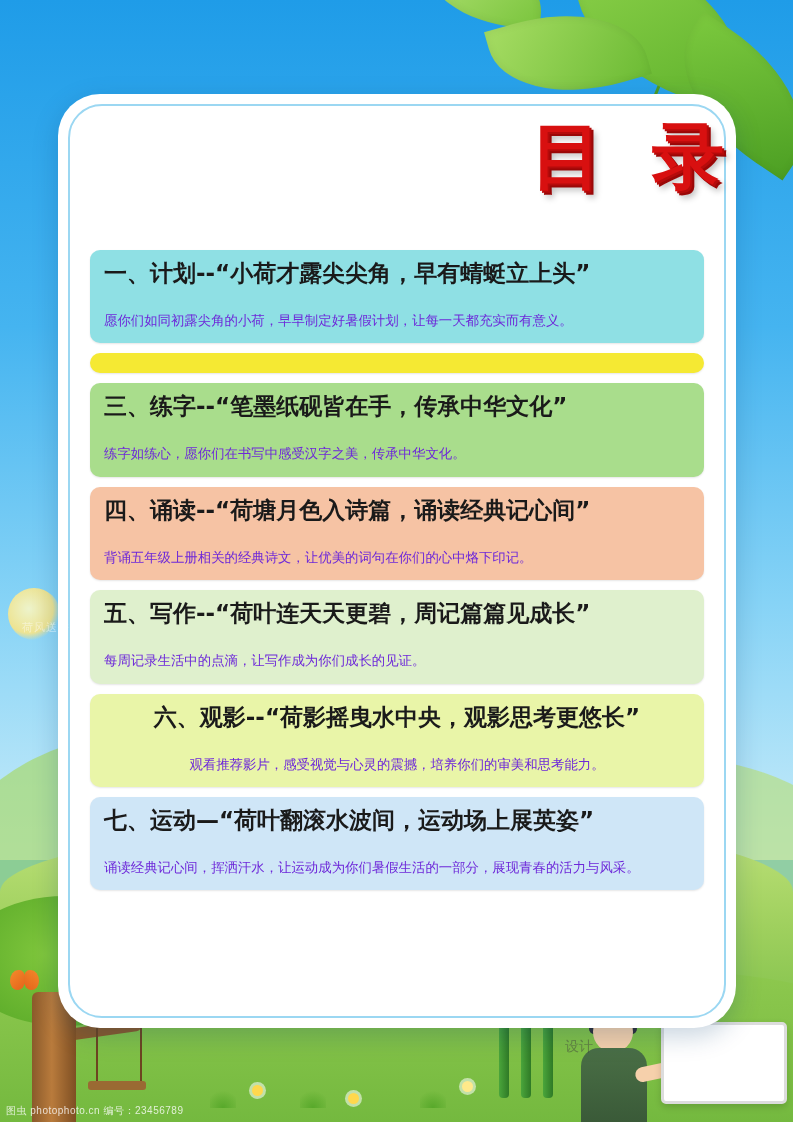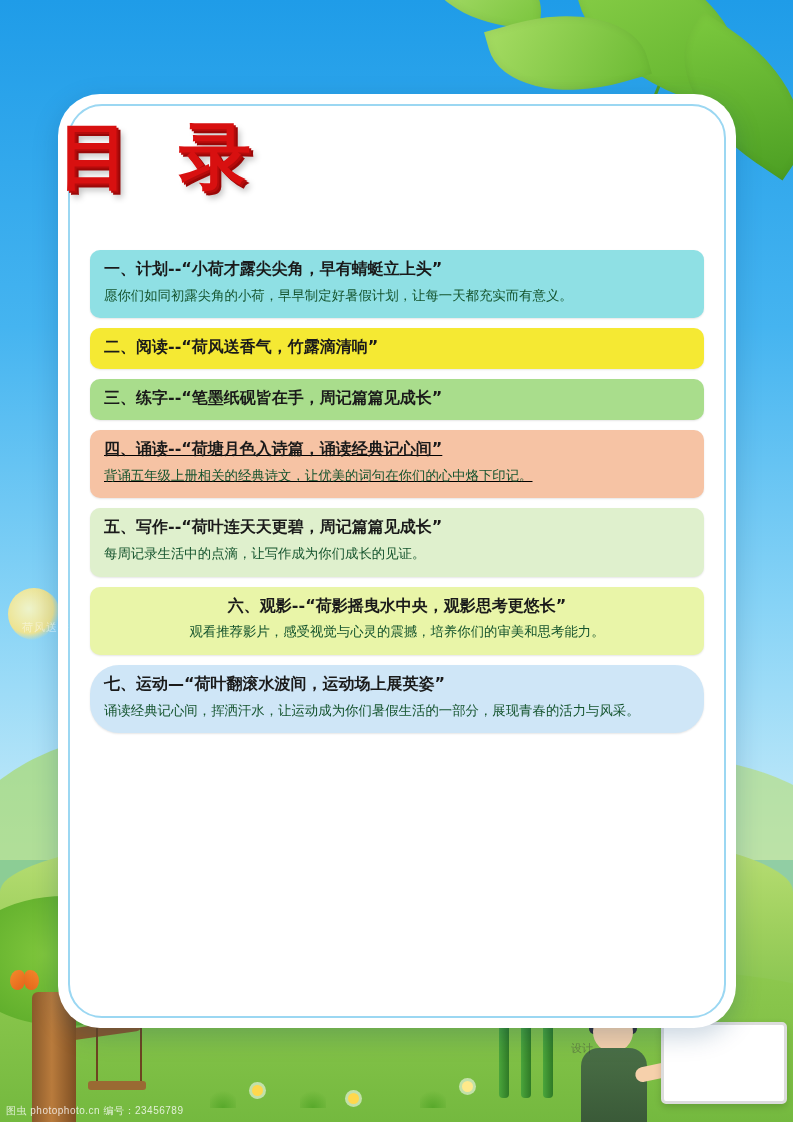--- a/index.html
+++ b/index.html
@@ -227,21 +227,21 @@
     position: absolute;
     inset: 10px;
     border: 2px solid #9bd7f2;
     border-radius: 34px;
     pointer-events: none;
   }
 
   .title {
     position: absolute;
     left: 0; right: 0; top: 26px;
-    text-align: left;
+    text-align: right;
     font-family: "DejaVu Sans", "Liberation Sans", sans-serif;
     font-weight: 700;
     font-size: 72px;
     letter-spacing: 12px;
     color: #d81010;
     text-shadow:
       2px 2px 0 #b50b0b,
       4px 4px 0 #9a0707,
       6px 7px 6px rgba(0,0,0,.25);
     line-height: 1;
@@ -253,52 +253,52 @@
   }
   .item {
     border-radius: 10px;
     padding: 9px 14px 11px 14px;
     margin-bottom: 10px;
     box-shadow: 0 1px 2px rgba(0,0,0,.10);
   }
   .item-heading {
     font-family: "DejaVu Sans", "Liberation Sans", sans-serif;
     font-weight: 700;
-    font-size: 16px;
+    font-size: 23px;
     color: #1a1a1a;
     line-height: 1.3;
     white-space: nowrap;
   }
   .item-desc {
     font-family: "DejaVu Serif", "Liberation Serif", serif;
     font-size: 13.4px;
-    color: #14532d;
+    color: #6d28d9;
     line-height: 1.68;
-    margin-top: 5px;
+    margin-top: 21px;
   }
 
   .watermark {
     position: absolute;
     left: 6px; bottom: 4px;
     font-size: 10px;
     color: rgba(255,255,255,.78);
     letter-spacing: .5px;
     font-family: "Liberation Sans", sans-serif;
   }
   .watermark-center {
     position: absolute;
     left: 22px; top: 620px;
     font-size: 11px;
     color: rgba(255,255,255,.45);
     letter-spacing: 1px;
   }
   .watermark-small {
     position: absolute;
     right: 200px; bottom: 66px;
-    font-size: 11px;
+    font-size: 14px;
     color: rgba(60,60,60,.45);
   }
 </style>
 </head>
 <body>
 
 <div id="page">
 
   <div class="sky"></div>
   <div class="sun"></div>
@@ -353,43 +353,43 @@
     <div class="title">目 录</div>
 
     <div class="list">
 
       <div class="item" style="background:#8fe0e4;">
         <div class="item-heading">一、计划--“小荷才露尖尖角，早有蜻蜓立上头”</div>
         <div class="item-desc">愿你们如同初露尖角的小荷，早早制定好暑假计划，让每一天都充实而有意义。</div>
       </div>
 
       <div class="item" style="background:#f5e933;">
-        <div class="item-heading">二、阅读--“荷风送香气，竹露滴清响”</div>
       </div>
 
       <div class="item" style="background:#a9dd8c;">
-        <div class="item-heading">三、练字--“笔墨纸砚皆在手，周记篇篇见成长”</div>
-      </div>
-
-      <div class="item" style="background:#f6c3a4;text-decoration:underline;">
+        <div class="item-heading">三、练字--“笔墨纸砚皆在手，传承中华文化”</div>
+        <div class="item-desc">练字如练心，愿你们在书写中感受汉字之美，传承中华文化。</div>
+      </div>
+
+      <div class="item" style="background:#f6c3a4;">
         <div class="item-heading">四、诵读--“荷塘月色入诗篇，诵读经典记心间”</div>
         <div class="item-desc">背诵五年级上册相关的经典诗文，让优美的词句在你们的心中烙下印记。</div>
       </div>
 
       <div class="item" style="background:#dff0cd;">
         <div class="item-heading">五、写作--“荷叶连天天更碧，周记篇篇见成长”</div>
         <div class="item-desc">每周记录生活中的点滴，让写作成为你们成长的见证。</div>
       </div>
 
       <div class="item" style="background:#e9f5a8;text-align:center;">
         <div class="item-heading">六、观影--“荷影摇曳水中央，观影思考更悠长”</div>
         <div class="item-desc">观看推荐影片，感受视觉与心灵的震撼，培养你们的审美和思考能力。</div>
       </div>
 
-      <div class="item" style="background:#cfe6f7;border-radius:29px;">
+      <div class="item" style="background:#cfe6f7;">
         <div class="item-heading">七、运动—“荷叶翻滚水波间，运动场上展英姿”</div>
         <div class="item-desc">诵读经典记心间，挥洒汗水，让运动成为你们暑假生活的一部分，展现青春的活力与风采。</div>
       </div>
 
 
     </div>
   </div>
 
   <div class="watermark">图虫 photophoto.cn  编号：23456789</div>
   <div class="watermark-center">荷风送香气</div>

